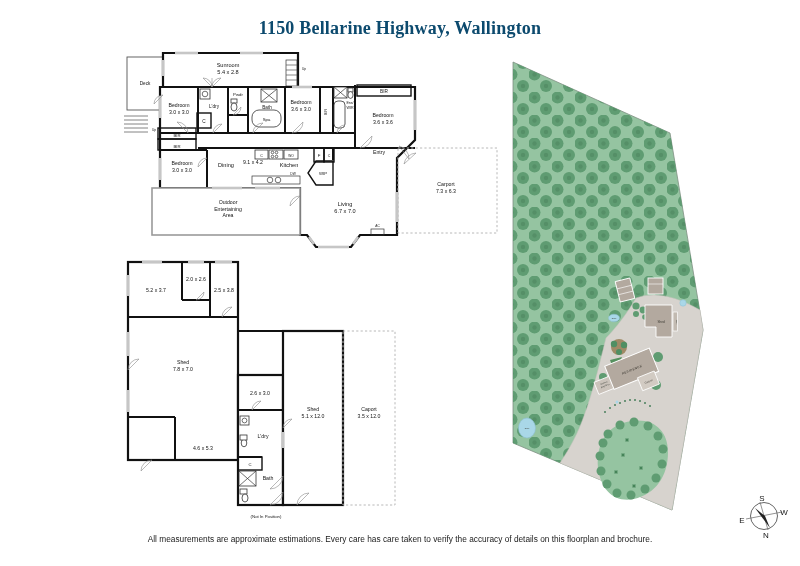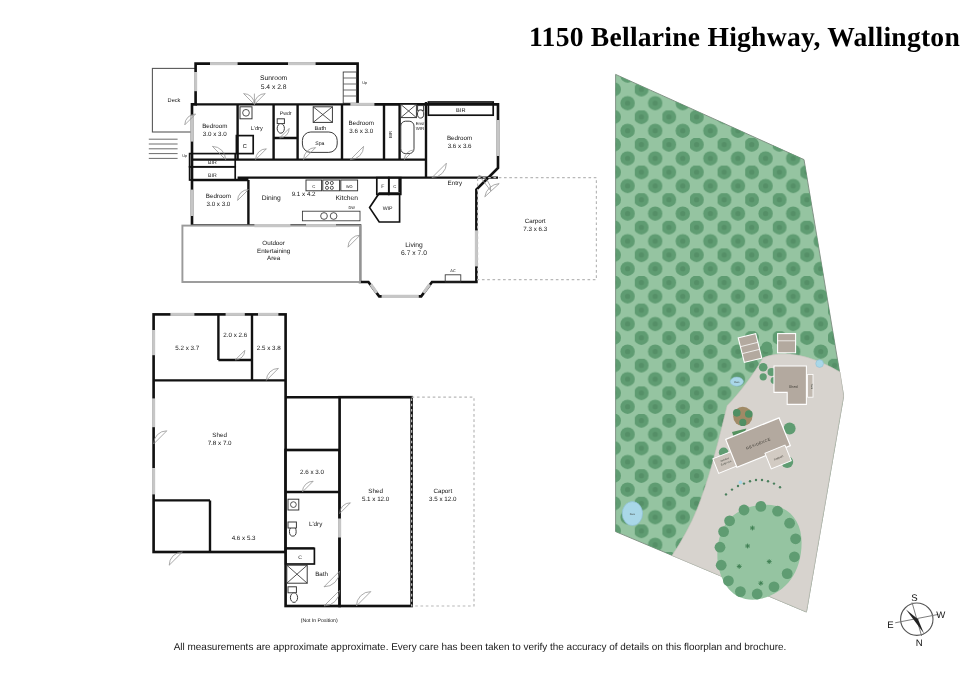--- a/index.html
+++ b/index.html
@@ -1,19 +1,19 @@
 <!DOCTYPE html>
 <html><head>
 <meta charset="utf-8">
 <style>
   html,body{margin:0;padding:0;background:#fff;}
   .page{position:relative;width:800px;height:566px;background:#fff;overflow:hidden;
         font-family:"Liberation Sans",sans-serif;}
-  .title{position:absolute;top:18px;left:0;width:800px;text-align:right;
-         font-family:"Liberation Serif",serif;font-size:23px;font-weight:600;color:#000000;
+  .title{position:absolute;top:18px;left:0;width:800px;text-align:center;
+         font-family:"Liberation Serif",serif;font-size:18px;font-weight:600;color:#0c4a6e;
          letter-spacing:.2px;}
   .footer{position:absolute;top:534px;left:0;width:800px;text-align:center;
           font-size:8.3px;color:#1a1a1a;}
   svg{position:absolute;top:0;left:0;}
   svg text{font-family:"Liberation Sans",sans-serif;fill:#141414;text-anchor:middle;}
   .t3{font-size:3.2px}.t35{font-size:3.6px}.t4{font-size:4.3px}.t45{font-size:4.7px}
   .t5{font-size:5.2px}.t55{font-size:5.6px}
   .st2{font-size:2.1px;fill:#3a3f38}.st24{font-size:2.5px;fill:#3d3a33}.st3{font-size:3.1px;fill:#3d3a33}
   .wl{stroke:#111;stroke-width:2;fill:none}
   .wl1{stroke:#111;stroke-width:1.4;fill:none}
@@ -358,14 +358,14 @@
       <line x1="746" y1="519" x2="782" y2="512" stroke="#777" stroke-width="0.8"></line>
       <line x1="760" y1="502" x2="768" y2="530" stroke="#777" stroke-width="0.8"></line>
       <polygon points="755,508 770,528 765,516" fill="#222"></polygon>
       <text x="762" y="501" style="font-size:8px">S</text>
       <text x="784" y="515" style="font-size:8px">W</text>
       <text x="742" y="523" style="font-size:8px">E</text>
       <text x="766" y="538" style="font-size:8px">N</text>
     </g>
   </svg>
 
-  <div class="footer">All measurements are approximate approximate. Every care has been taken to verify the accuracy of details on this floorplan and brochure.</div>
+  <div class="footer">All measurements are approximate estimations. Every care has care taken to verify the accuracy of details on this floorplan and brochure.</div>
 </div>
 
 </body></html>

